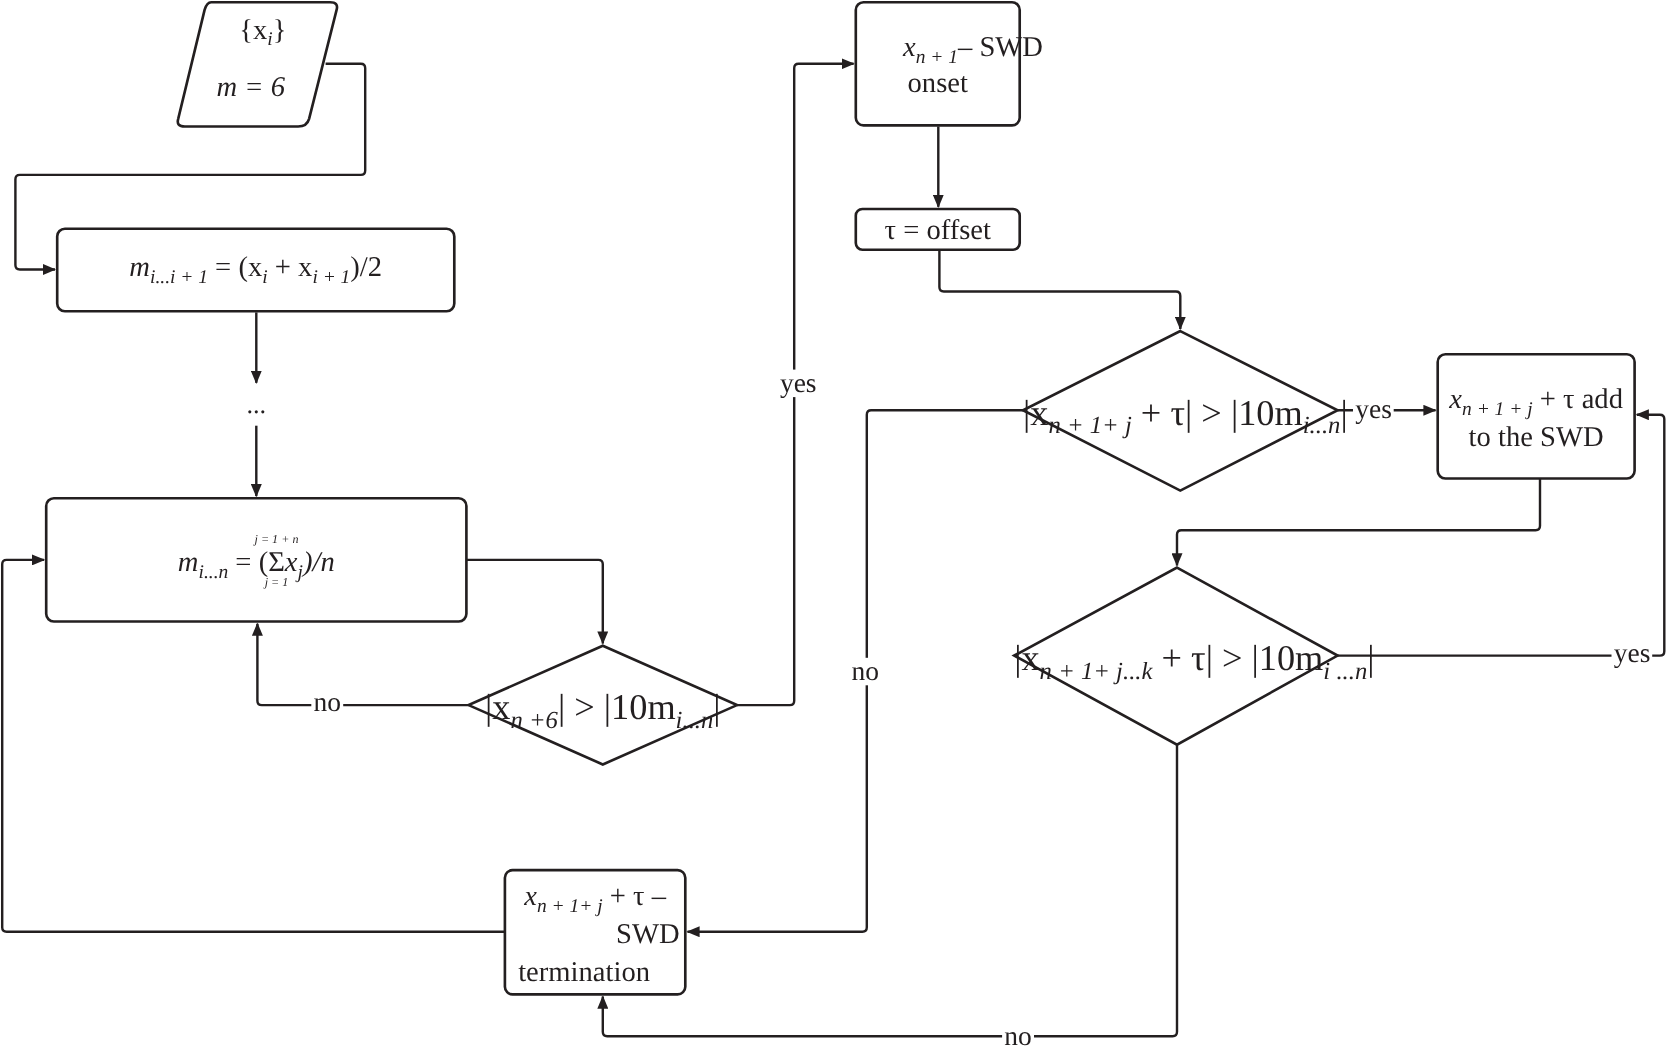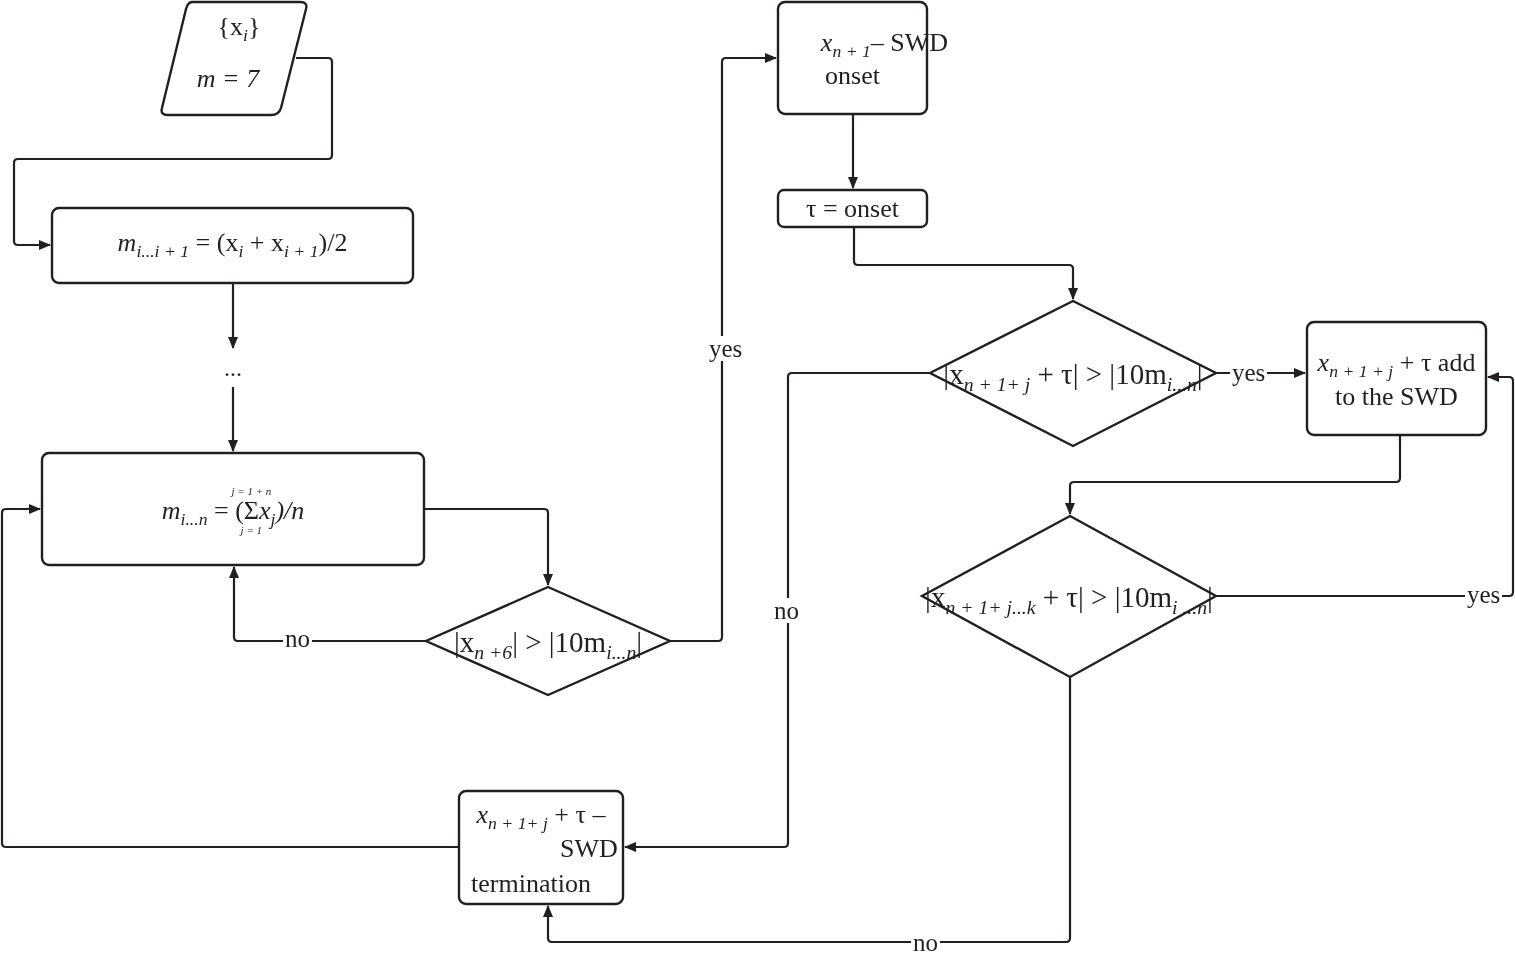--- a/index.html
+++ b/index.html
@@ -3,21 +3,21 @@
 <meta charset="utf-8">
 <style>
   html, body { margin: 0; padding: 0; background: #ffffff; }
   body { width: 1515px; height: 957px; position: relative; overflow: hidden;
          font-family: "Liberation Serif", "DejaVu Serif", serif; color: #231f20; }
   svg { position: absolute; left: 0; top: 0; }
   .shape { fill: #ffffff; stroke: #231f20; stroke-width: 2.4; }
   .edge { fill: none; stroke: #231f20; stroke-width: 2.2; stroke-linejoin: round; }
   .lbl { position: absolute; text-align: center; white-space: nowrap; line-height: 1.0; }
   .f26 { font-size: 26px; }
-  .f25 { font-size: 29px; }
+  .f25 { font-size: 33px; }
   .f24 { font-size: 24px; }
   i, .it { font-style: italic; }
   sub { font-size: 0.68em; vertical-align: -0.35em; font-style: italic; line-height: 0; }
   .edge-lbl { position: absolute; font-size: 25px; background: #ffffff; padding: 0 2px; line-height: 1; }
   .sum { display: inline-block; position: relative; font-style: normal; }
   .sum .up, .sum .dn { position: absolute; left: 50%; transform: translateX(-50%); font-size: 11px; font-style: italic; white-space: nowrap; }
   .sum .up { top: -12px; }
   .sum .dn { bottom: -12px; }
 </style>
 </head>
@@ -53,42 +53,42 @@
   <path class="edge" marker-end="url(#arr)" d="M930,373 L792,373 Q788,373 788,377 L788,843 Q788,847 784,847 L625,847"></path>
   <path class="edge" marker-end="url(#arr)" d="M1400,435 L1400,478 Q1400,482 1396,482 L1074,482 Q1070,482 1070,486 L1070,514"></path>
   <path class="edge" marker-end="url(#arr)" d="M1216,596 L1509,596 Q1513,596 1513,592 L1513,381 Q1513,377 1509,377 L1488,377"></path>
   <path class="edge" marker-end="url(#arr)" d="M1070,677 L1070,938 Q1070,942 1066,942 L552,942 Q548,942 548,938 L548,906"></path>
   <path class="edge" marker-end="url(#arr)" d="M459,847 L6,847 Q2,847 2,843 L2,513 Q2,509 6,509 L40,509"></path>
 </svg>
 
 <div class="lbl f26" style="left:184px; top:14px; width:110px;">
   <span>{x</span><sub>i</sub><span>}</span>
 </div>
-<div class="lbl f26 it" style="left:178px; top:66px; width:100px;">m = 7</div>
+<div class="lbl f26 it" style="left:178px; top:66px; width:100px;">m = 6</div>
 
 <div class="lbl f26" style="left:52px; top:230px; width:361px;">
   <i>m</i><sub>i...i + 1</sub><span> = (x</span><sub>i</sub><span> + x</span><sub>i + 1</sub><span>)/2</span>
 </div>
 
 <div class="lbl f24" style="left:203px; top:356px; width:60px;">...</div>
 
 <div class="lbl f26" style="left:42px; top:498px; width:382px;">
   <i>m</i><sub>i...n</sub><span> = (</span><span class="sum"><span class="up">j = 1 + n</span><span>Σ</span><span class="dn">j = 1</span></span><i>x</i><sub>j</sub><i>)/n</i>
 </div>
 
 <div class="lbl f25" style="left:426px; top:628px; width:244px;">
   <span>|x</span><sub>n +6</sub><span>| &gt; |10m</span><sub>i...n</sub><span>|</span>
 </div>
 
 <div class="lbl f26" style="left:778px; top:30px; width:149px;margin-left:32px;">
   <i>x</i><sub>n + 1</sub><span>– SWD</span>
 </div>
 <div class="lbl f26" style="left:778px; top:63px; width:149px;">onset</div>
 
-<div class="lbl f26" style="left:778px; top:196px; width:149px;">τ = onset</div>
+<div class="lbl f26" style="left:778px; top:196px; width:149px;">τ = offset</div>
 
 <div class="lbl f25" style="left:930px; top:360px; width:286px;">
   <span>|x</span><sub>n + 1+ j</sub><span> + τ| &gt; |10m</span><sub>i...n</sub><span>|</span>
 </div>
 
 <div class="lbl f26" style="left:1307px; top:350px; width:179px;">
   <i>x</i><sub>n + 1 + j</sub><span> + τ add</span>
 </div>
 <div class="lbl f26" style="left:1307px; top:384px; width:179px;">to the SWD</div>
 

